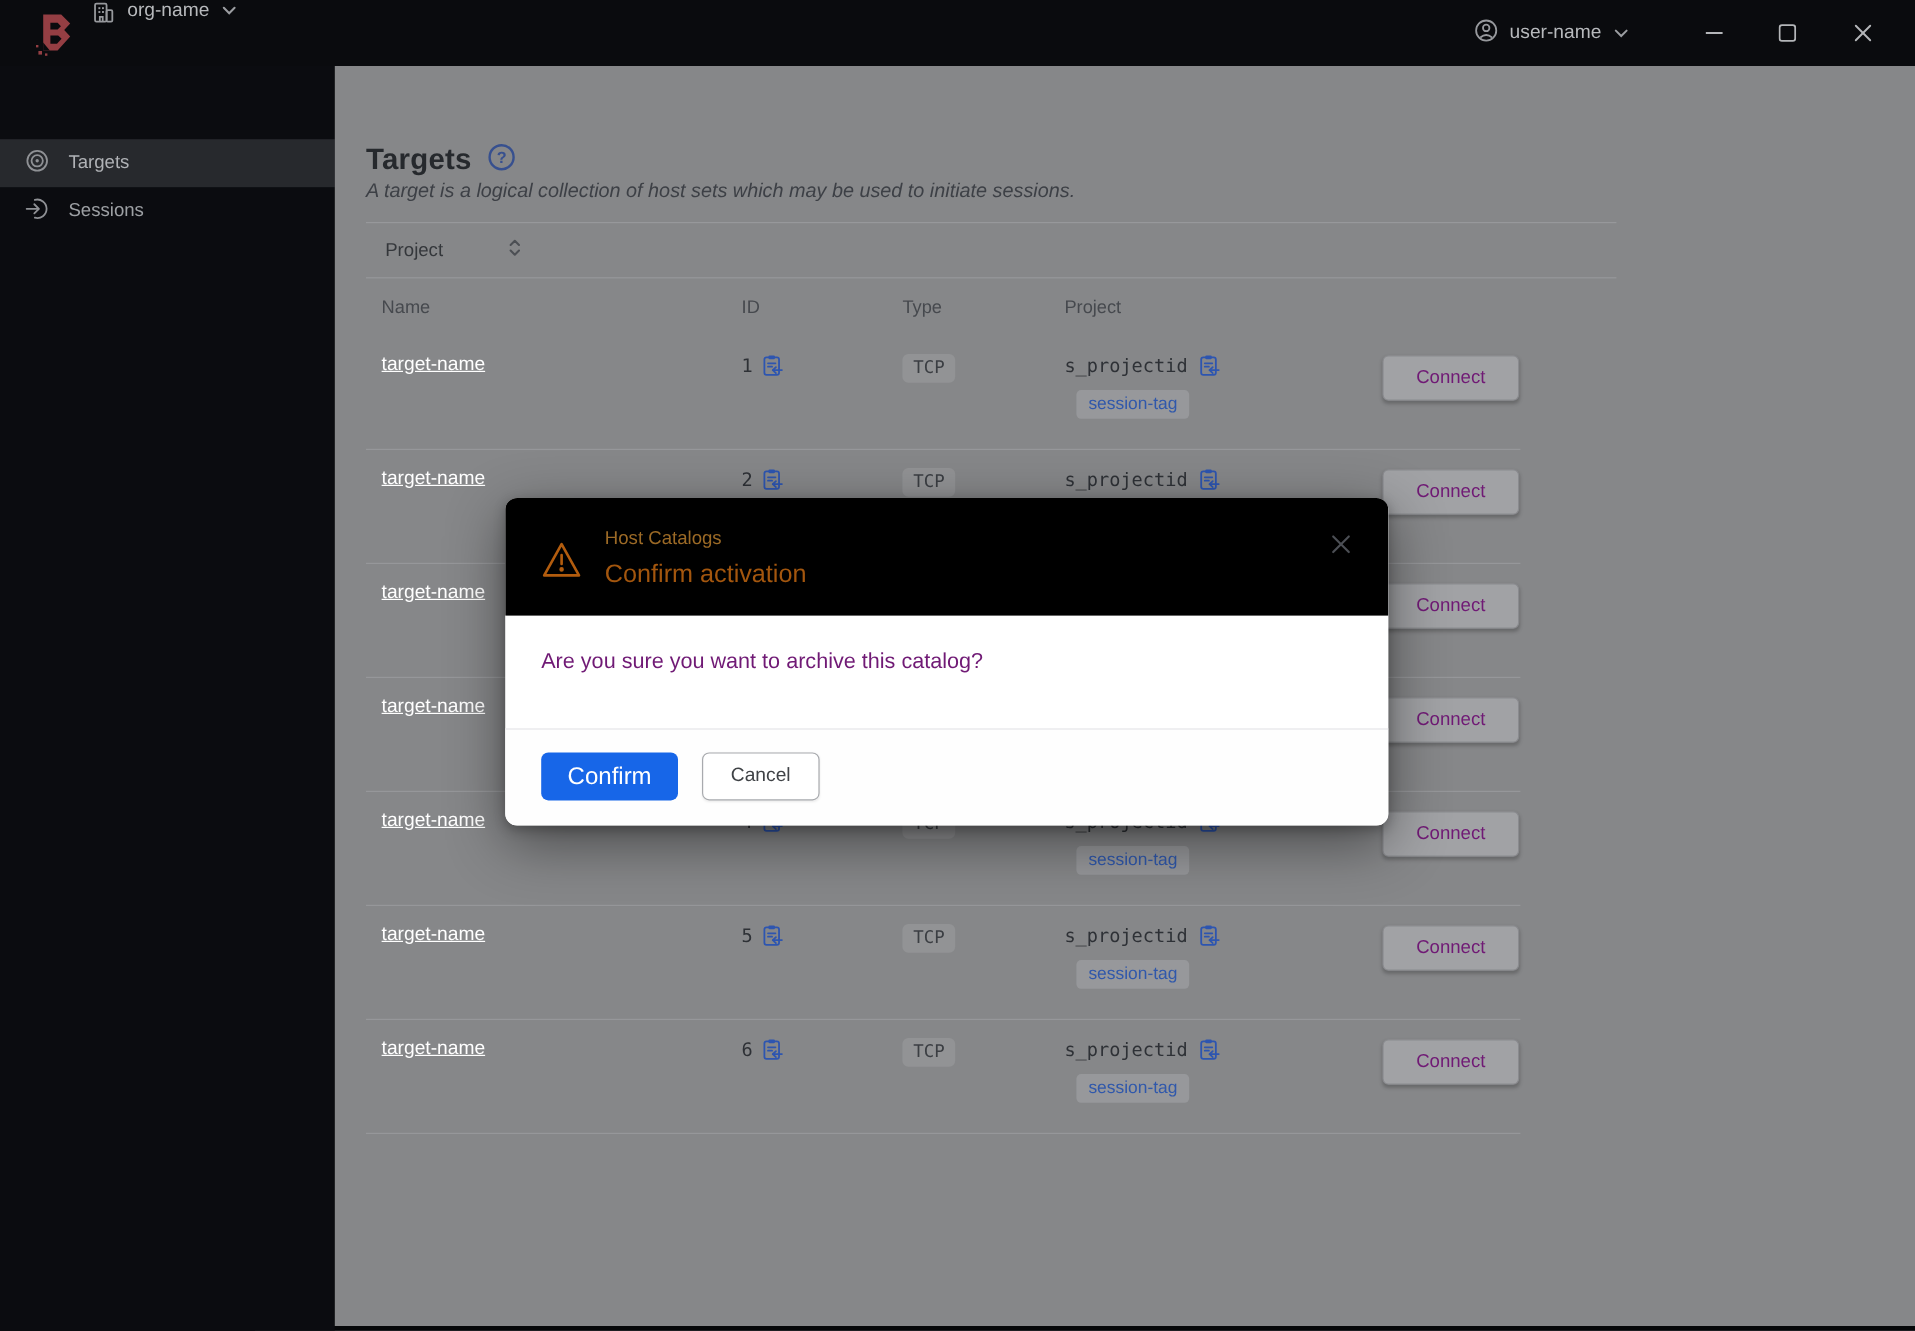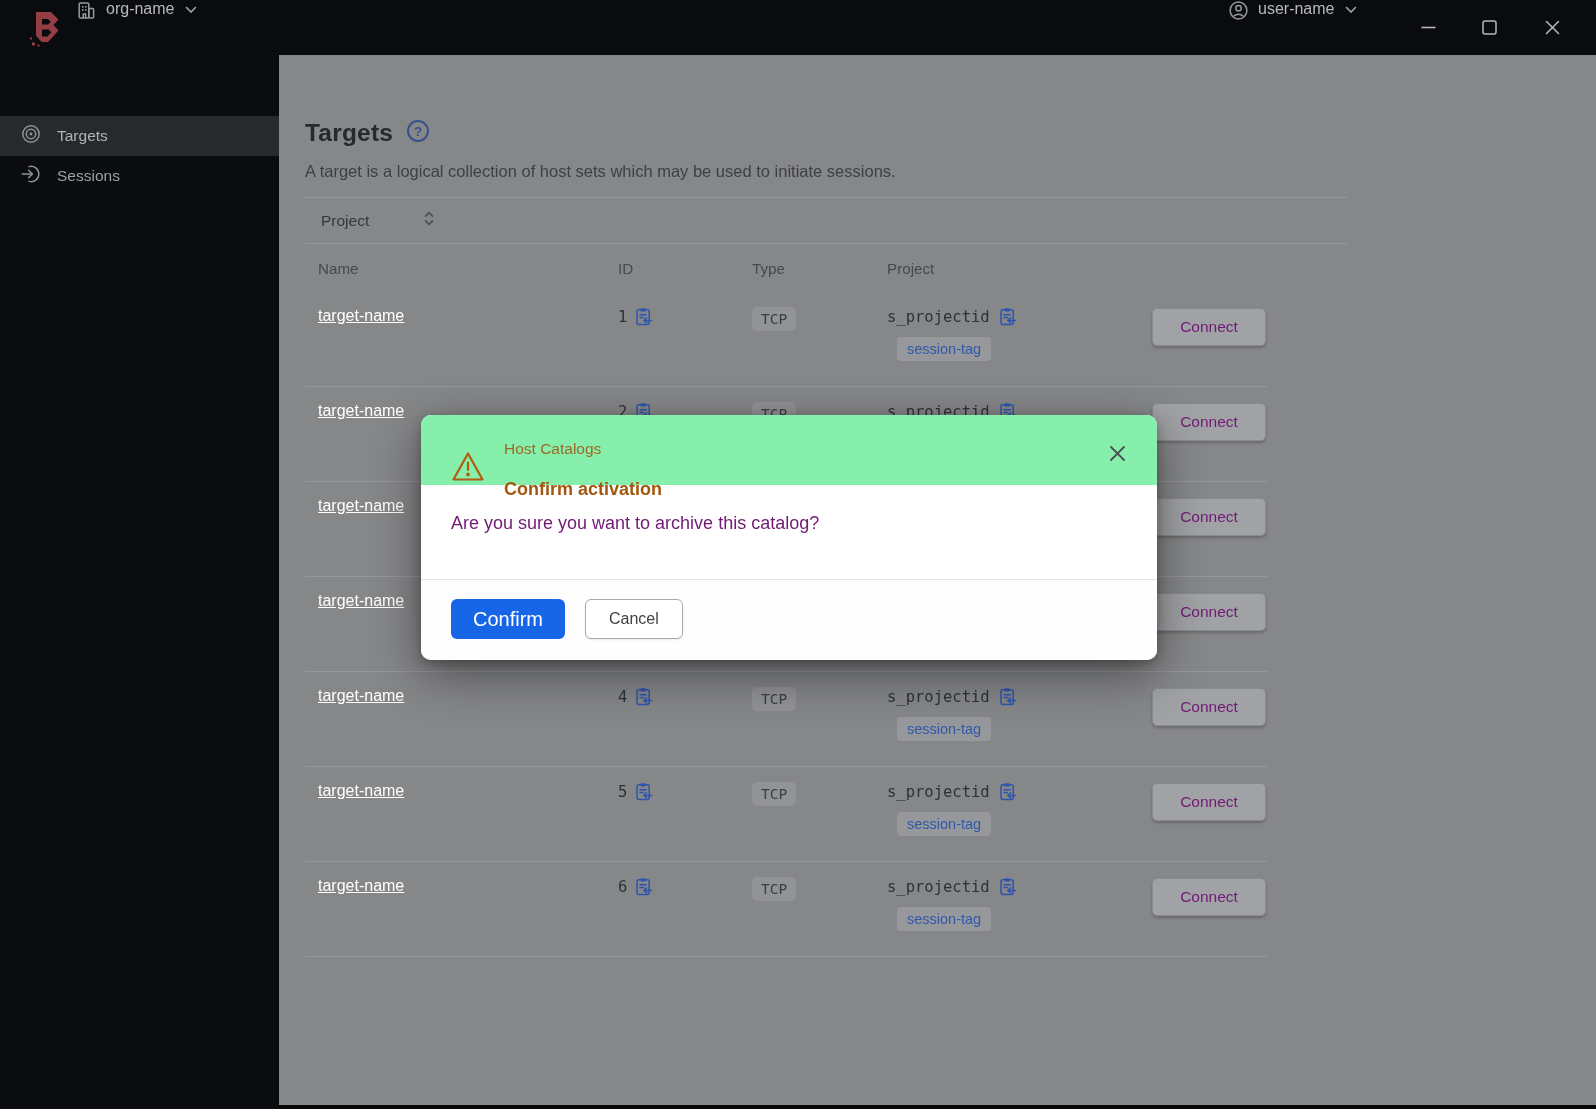--- a/index.html
+++ b/index.html
@@ -15,21 +15,21 @@
 
   
   .titlebar {
     position:absolute; left:0; top:0; width:1596px; height:55px;
     background:#0a0b0e; display:flex; align-items:center;
   }
   .logo { position:absolute; left:29px; top:11px; }
   .org-group { position:absolute; left:76px; top:0; height:55px; display:flex; align-items:flex-start; gap:9px; cursor:pointer; }
   .tb-text { color:#b7b9bc; font-size:16px; }
   .chev { margin-left:2px; }
-  .user-group { position:absolute; left:1228px; top:0; height:55px; display:flex; gap:9px; cursor:pointer; }
+  .user-group { position:absolute; left:1228px; top:0; height:55px; display:flex; align-items:center; gap:9px; cursor:pointer; }
   .winbtn { position:absolute; top:0; width:40px; height:55px; display:flex; align-items:center; justify-content:center; cursor:pointer; }
   .winbtn.min { left:1408px; } .winbtn.max { left:1469px; } .winbtn.close { left:1532px; }
 
   
   .sidebar {
     position:absolute; left:0; top:55px; width:279px; height:1054px;
     background:#0b0c10;
   }
   .nav { margin-top:61px; }
   .nav-item {
@@ -39,21 +39,21 @@
   .nav-item.active { background:#27292d; color:#b0b2b6; }
 
   
   .content {
     position:absolute; left:279px; top:55px; width:1317px; height:1050px;
     background:#868789; color:#3d4046;
   }
   .inner { padding:64px 0 0 26px; }
   .title-row { display:flex; align-items:center; gap:13px; }
   .page-title { font-size:24.5px; font-weight:700; color:#26292d; letter-spacing:.2px; }
-  .page-desc { margin-top:15px; font-size:16.5px; color:#3d4046; }
+  .page-desc { margin-top:2px; font-size:16.5px; color:#3d4046;font-style:italic; }
 
   .filterbar {
     margin-top:16px; width:1042px; height:47px;
     border-top:1px solid #97989b; border-bottom:1px solid #97989b;
     display:flex; align-items:center; padding-left:16px;
     color:#34373b; font-size:15.5px; cursor:pointer;
   }
   .sort-ic { margin-left:54px; }
 
   .thead {
@@ -89,26 +89,26 @@
   }
 
   
   .modal {
     position:absolute; left:421px; top:415px; width:736px;
     background:#ffffff; border-radius:10px; overflow:hidden;
     box-shadow:0 14px 48px rgba(0,0,0,.45), 0 3px 10px rgba(0,0,0,.25);
     z-index:10;
   }
   .modal-head {
-    position:relative; background:#86efac; height:70px;
+    position:relative; background:#000000; height:98px;
     display:flex; padding:19px 30px 0 30px; gap:19px;
   }
   .warn-icn { margin-top:17px; flex:0 0 auto; }
   .modal-tagline { color:#9c6a26; font-size:15.5px; line-height:20px; margin-top:5px; }
-  .modal-title { color:#a3560e; font-size:18px; font-weight:700; margin-top:20px; }
+  .modal-title { color:#a3560e; font-size:21px; font-weight:400; margin-top:8px; }
   .modal-close {
     position:absolute; right:28px; top:26px; width:24px; height:24px;
     display:flex; align-items:center; justify-content:center; cursor:pointer;
     background:none; border:none;
   }
   .modal-body { padding:26px 19px 44px 30px; color:#701a75; font-size:18px; line-height:24px; }
   .modal-foot {
     border-top:1px solid #e4e5e8; background:#fefefe;
     padding:19px 30px 21px 30px; display:flex; gap:20px;
   }

